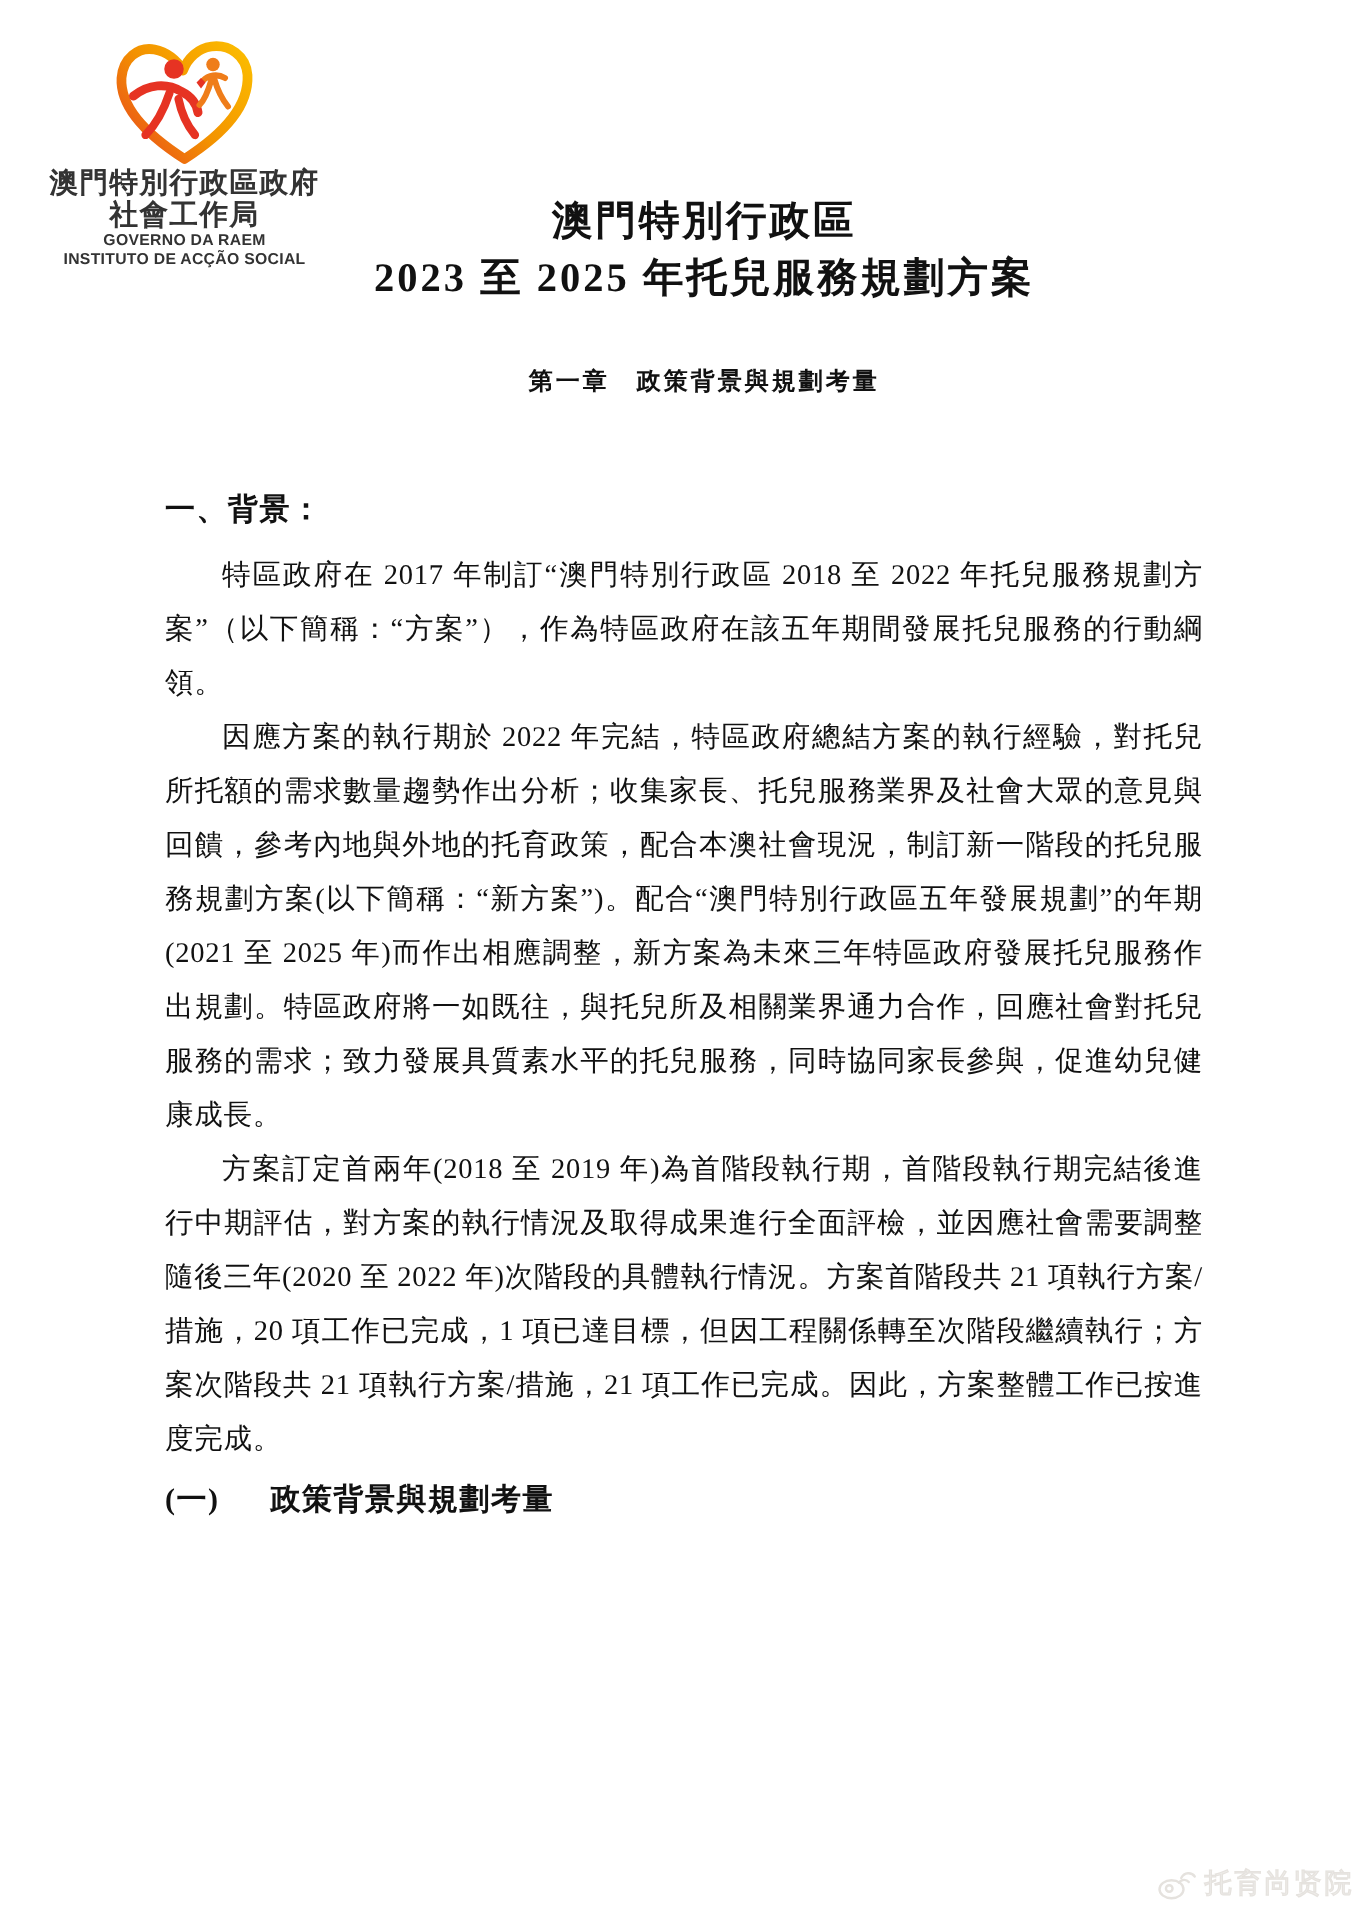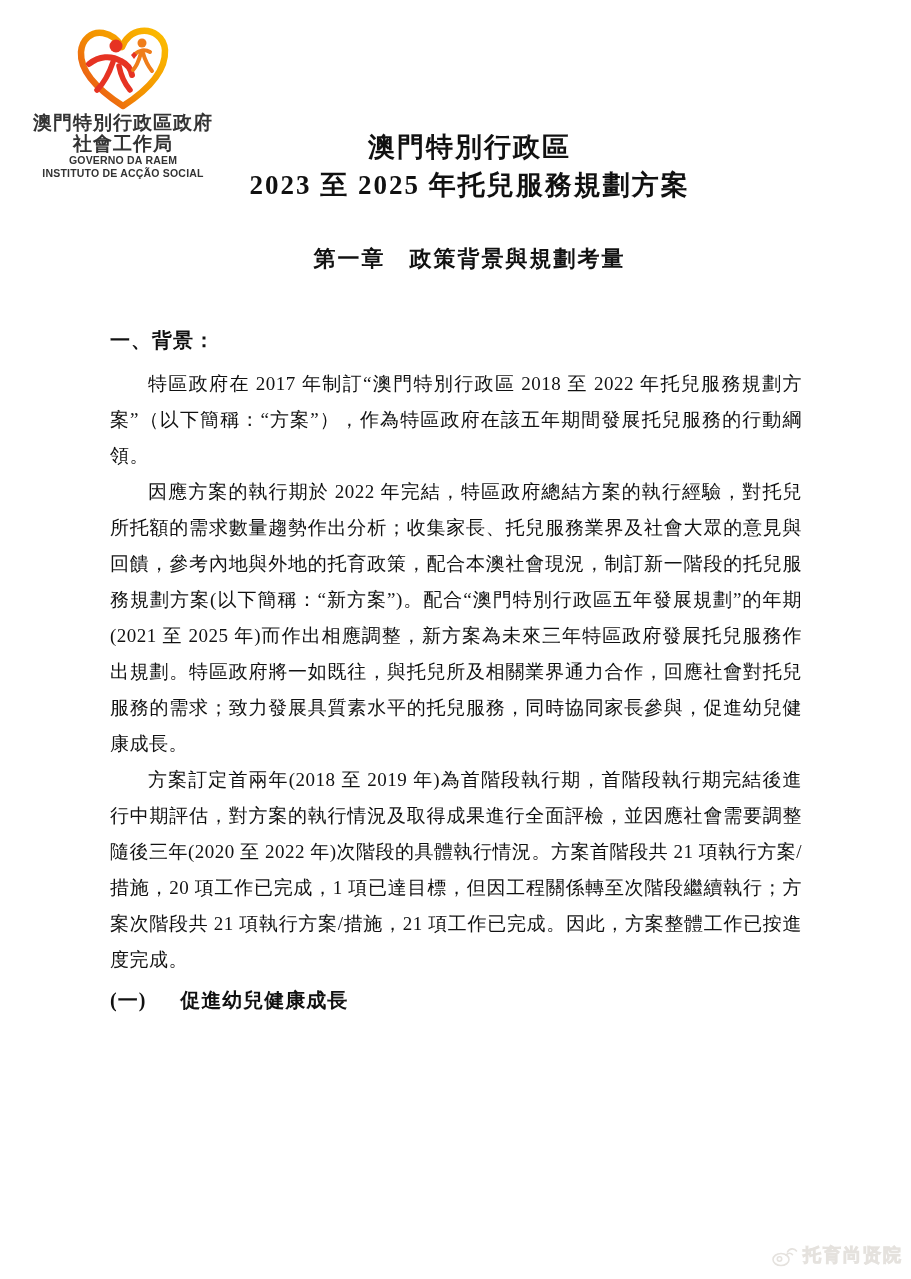--- a/index.html
+++ b/index.html
@@ -48,21 +48,21 @@
   }
   .doc-title-line {
     font-size: 27px;
     font-weight: 700;
     line-height: 38px;
     letter-spacing: 2px;
     white-space: nowrap;
   }
   .chapter-heading {
     margin-top: 40px;
-    font-size: 22px;
+    font-size: 16px;
     font-weight: 700;
     letter-spacing: 2px;
     white-space: nowrap;
   }
 
   
   .content {
     position: absolute;
     left: 110px; top: 322px;
     width: 692px;
@@ -97,21 +97,21 @@
   .watermark {
     position: absolute;
     right: 8px; bottom: 12px;
     display: flex;
     align-items: center;
     gap: 5px;
     pointer-events: none;
   }
   .watermark-text {
     font-family: "Liberation Sans", "DejaVu Sans", sans-serif;
-    font-weight: 700;
+    font-weight: 400;
     font-size: 18px;
     letter-spacing: 2px;
     color: #efedea;
     -webkit-text-stroke: 0.8px #e5e2de;
     white-space: nowrap;
   }
 </style>
 </head>
 <body>
 
@@ -149,21 +149,21 @@
 
 <div class="content">
 
   <div class="sec-heading">一、背景：</div>
   <p class="para">特區政府在 2017 年制訂“澳門特別行政區 2018 至 2022 年托兒服務規劃方案”（以下簡稱：“方案”），作為特區政府在該五年期間發展托兒服務的行動綱領。</p>
   <p class="para">因應方案的執行期於 2022 年完結，特區政府總結方案的執行經驗，對托兒所托額的需求數量趨勢作出分析；收集家長、托兒服務業界及社會大眾的意見與回饋，參考內地與外地的托育政策，配合本澳社會現況，制訂新一階段的托兒服務規劃方案(以下簡稱：“新方案”)。配合“澳門特別行政區五年發展規劃”的年期(2021 至 2025 年)而作出相應調整，新方案為未來三年特區政府發展托兒服務作出規劃。特區政府將一如既往，與托兒所及相關業界通力合作，回應社會對托兒服務的需求；致力發展具質素水平的托兒服務，同時協同家長參與，促進幼兒健康成長。</p>
 
   <p class="para">方案訂定首兩年(2018 至 2019 年)為首階段執行期，首階段執行期完結後進行中期評估，對方案的執行情況及取得成果進行全面評檢，並因應社會需要調整隨後三年(2020 至 2022 年)次階段的具體執行情況。方案首階段共 21 項執行方案/措施，20 項工作已完成，1 項已達目標，但因工程關係轉至次階段繼續執行；方案次階段共 21 項執行方案/措施，21 項工作已完成。因此，方案整體工作已按進度完成。</p>
 
   <div class="sub-heading">
-    <span class="sub-label">(一)</span><span class="sub-title">促進幼兒健康成長</span>
+    <span class="sub-label">(一)</span><span class="sub-title">政策背景與規劃考量</span>
   </div>
 
 </div>
 
 <div class="watermark">
   <svg width="27" height="23" viewBox="0 0 27 23" aria-hidden="true">
     <g fill="none" stroke="#e5e2de" stroke-width="1.6" stroke-linecap="round">
       <ellipse cx="10" cy="15.5" rx="8" ry="6"></ellipse>
       <circle cx="8.5" cy="15" r="2.2"></circle>
       <path d="M16.5 8 C 18.5 4, 23.5 4, 25.5 7"></path>

